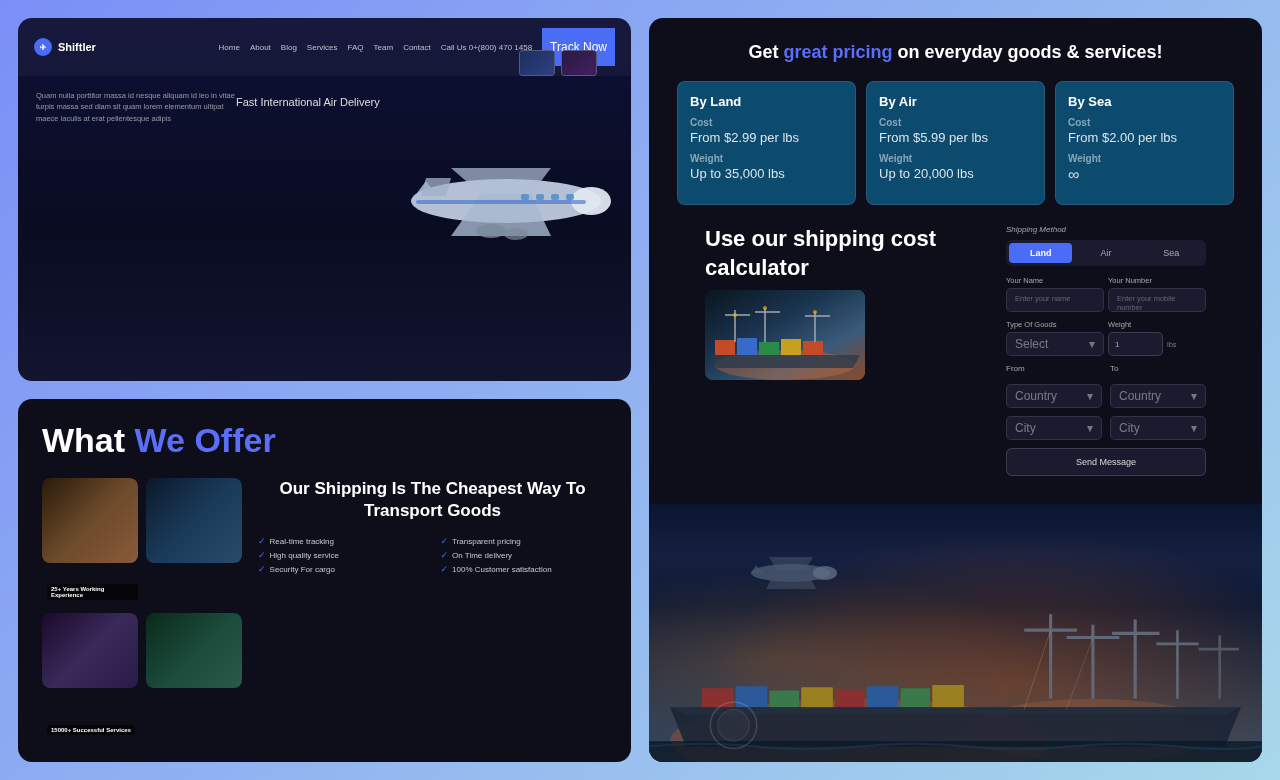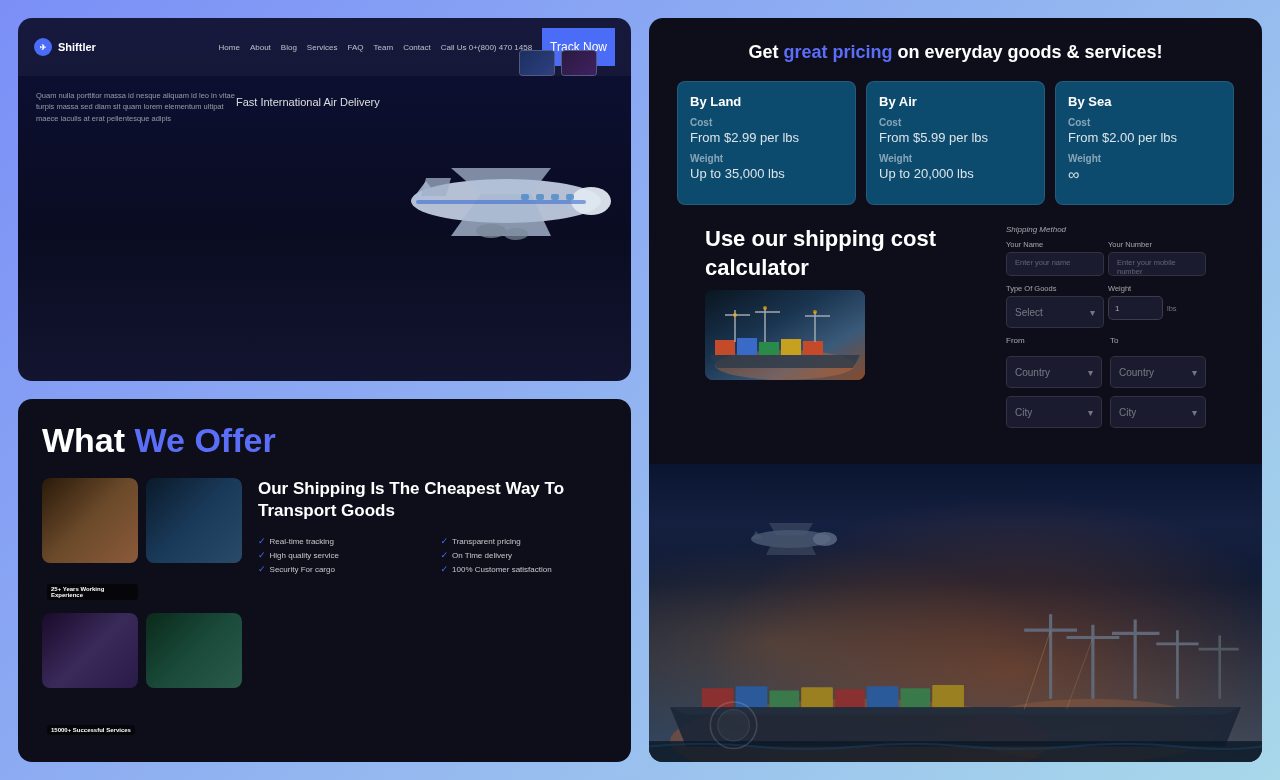--- a/index.html
+++ b/index.html
@@ -216,20 +216,21 @@
       flex-direction: column;
       justify-content: flex-start;
     }
 
     .bl-shipping-title {
       font-size: 17px;
       font-weight: 900;
       color: #fff;
       line-height: 1.3;
       margin-bottom: 14px;
+      text-align: center;
     }
 
     .bl-features {
       display: grid;
       grid-template-columns: 1fr 1fr;
       gap: 4px 16px;
     }
 
     .bl-feature-item {
       color: rgba(255,255,255,0.75);
@@ -411,22 +412,22 @@
       font-size: 7.5px;
       height: 24px;
     }
 
     .form-select {
       background: #1a1b2e;
       border: 1px solid rgba(255,255,255,0.1);
       border-radius: 5px;
       padding: 5px 8px;
       color: rgba(255,255,255,0.4);
-      font-size: 10px;
-      height: 32px;
+      font-size: 12px;
+      height: 24px;
       display: flex;
       align-items: center;
       justify-content: space-between;
     }
 
     .weight-input {
       display: flex;
       align-items: center;
       gap: 4px;
     }
@@ -706,20 +707,25 @@
 
             <circle cx="30" cy="25" r="2" fill="#ffaa00" opacity="0.7"></circle>
             <circle cx="60" cy="18" r="2" fill="#ffaa00" opacity="0.7"></circle>
             <circle cx="110" cy="22" r="2" fill="#ffaa00" opacity="0.7"></circle>
           </svg>
         </div>
       </div>
 
       <div class="calc-right">
         <div class="shipping-method-label">Shipping Method</div>
+        <div class="method-tabs">
+          <div class="method-tab active">Land</div>
+          <div class="method-tab">Air</div>
+          <div class="method-tab">Sea</div>
+        </div>
 
         <div class="form-row">
           <div class="form-group">
             <span class="form-label">Your Name</span>
             <div class="form-input" style="color:rgba(255,255,255,0.3)">
               <span>Enter your name</span>
             </div>
           </div>
           <div class="form-group">
             <span class="form-label">Your Number</span>
@@ -766,20 +772,21 @@
           <div class="form-select">
             <span>City</span>
             <span>▾</span>
           </div>
           <div class="form-select">
             <span>City</span>
             <span>▾</span>
           </div>
         </div>
 
+        <div class="send-btn">Send Message</div>
       </div>
     </div>
   </div>
 
   <div class="right-bottom">
     <div class="bottom-ship-image">
       <div class="ship-overlay"></div>
 
       <svg class="plane-silhouette" width="100" height="55" viewBox="0 0 100 55">
         <ellipse cx="50" cy="30" rx="40" ry="9" fill="#8090a8" opacity="0.7"></ellipse>

